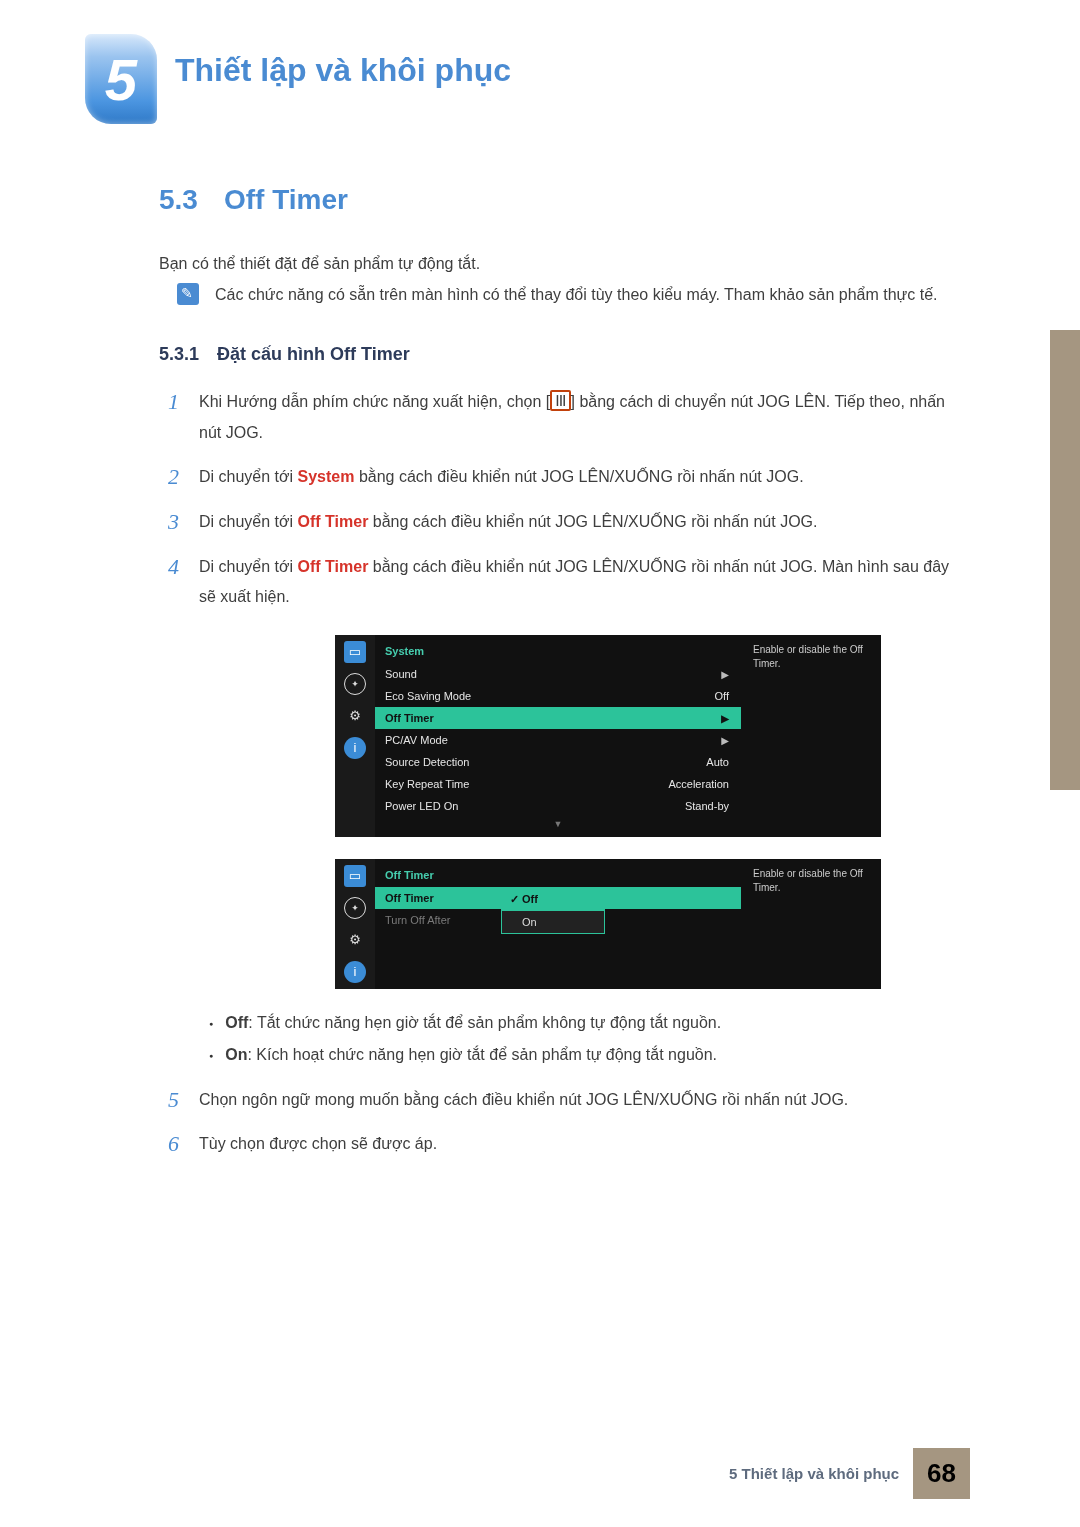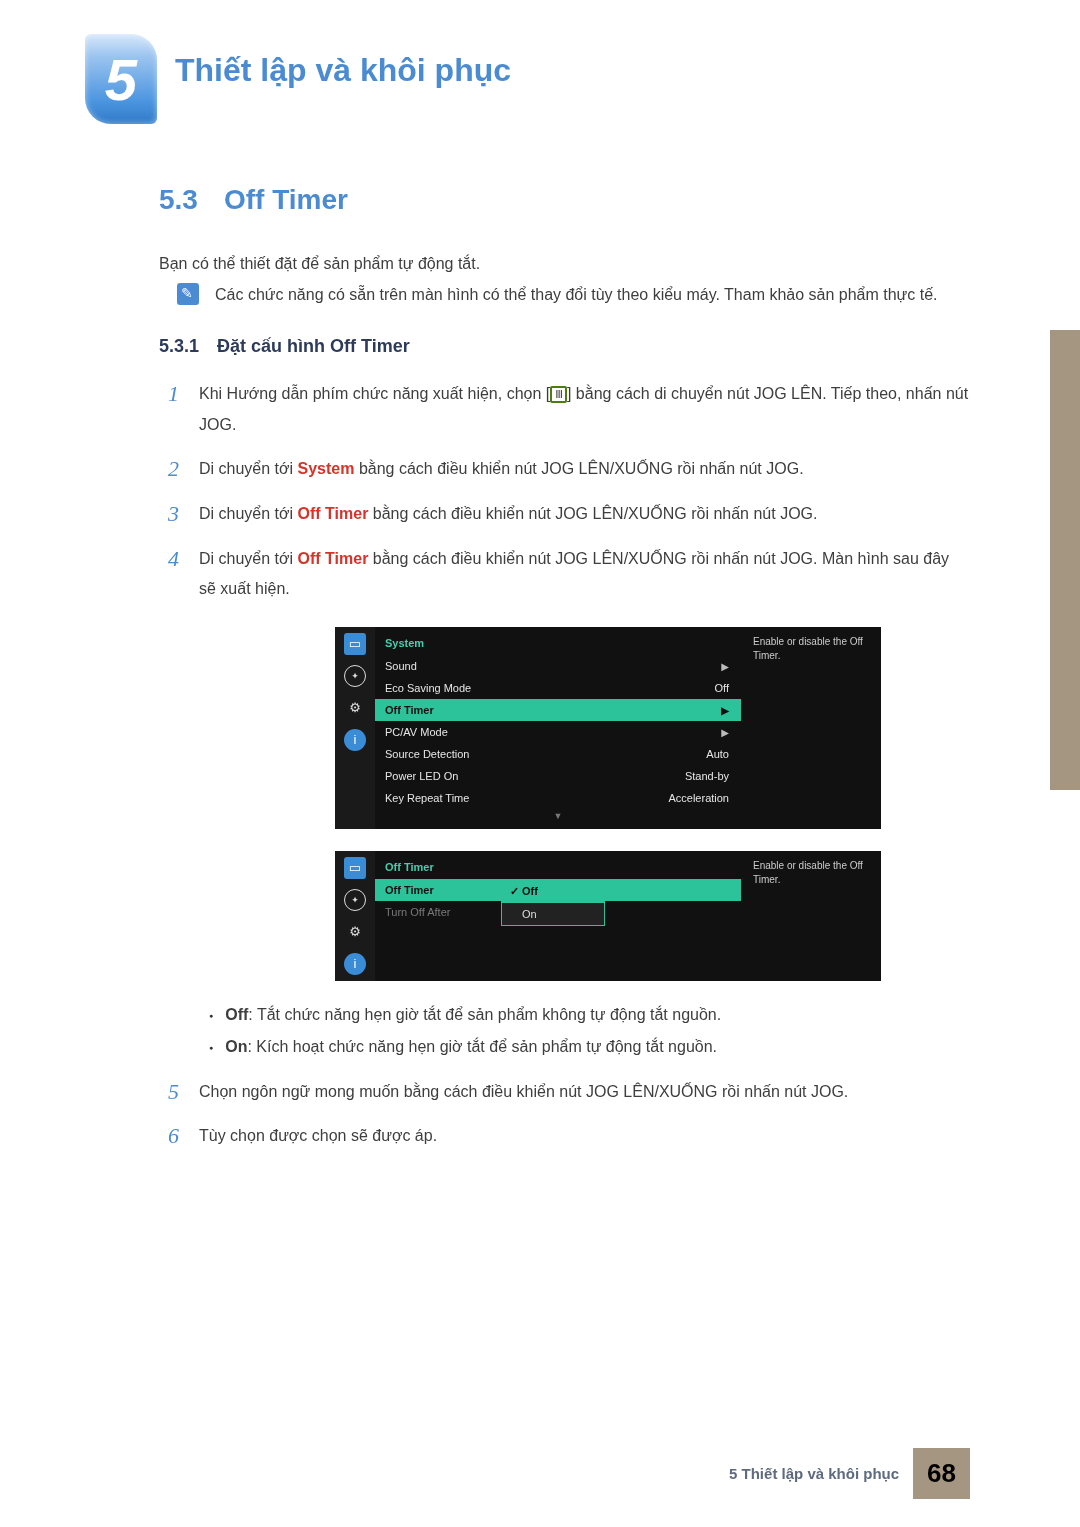--- a/index.html
+++ b/index.html
@@ -69,21 +69,21 @@
   .body-text {
     font-size: 16px;
     line-height: 1.7;
     padding-left: 74px;
     margin-bottom: 4px;
   }
   .note-row {
     display: flex;
     gap: 16px;
     padding-left: 92px;
-    margin-bottom: 28px;
+    margin-bottom: 36px;
   }
   .note-icon {
     width: 22px;
     height: 22px;
     background: #4a8bd2;
     border-radius: 3px;
     flex: 0 0 22px;
     position: relative;
     margin-top: 2px;
   }
@@ -132,24 +132,24 @@
     line-height: 1.4;
   }
   .step-text {
     font-size: 16px;
     line-height: 1.9;
   }
   .kw-system { color: #d6332a; font-weight: 700; }
   .kw-off { color: #d6332a; font-weight: 700; }
   .menu-icon {
     display: inline-block;
-    border: 2px solid #4d7c0f;
+    border: 2px solid #c2410c;
     border-radius: 2px;
     padding: 1px 3px;
-    font-size: 11px;
+    font-size: 15px;
     line-height: 1;
     letter-spacing: -1px;
     vertical-align: 1px;
   }
 
   
   .osd {
     width: 546px;
     margin: 22px 0 18px 250px;
     background: #111;
@@ -310,26 +310,26 @@
           </div>
           <div class="osd-row">
             <span>PC/AV Mode</span>
             <span><span class="arrow">▶</span></span>
           </div>
           <div class="osd-row">
             <span>Source Detection</span>
             <span>Auto</span>
           </div>
           <div class="osd-row">
+            <span>Key Repeat Time</span>
+            <span>Acceleration</span>
+          </div>
+          <div class="osd-row">
             <span>Power LED On</span>
             <span>Stand-by</span>
-          </div>
-          <div class="osd-row">
-            <span>Key Repeat Time</span>
-            <span>Acceleration</span>
           </div>
         </div>
       <div class="osd-down">▼</div>
     </div>
     <div class="osd-desc">Enable or disable the Off Timer.</div>
   </div>
 
   <div class="osd osd2" style="min-height:130px;">
     <div class="osd-icons">
       <div class="oi oi-monitor">▭</div>

